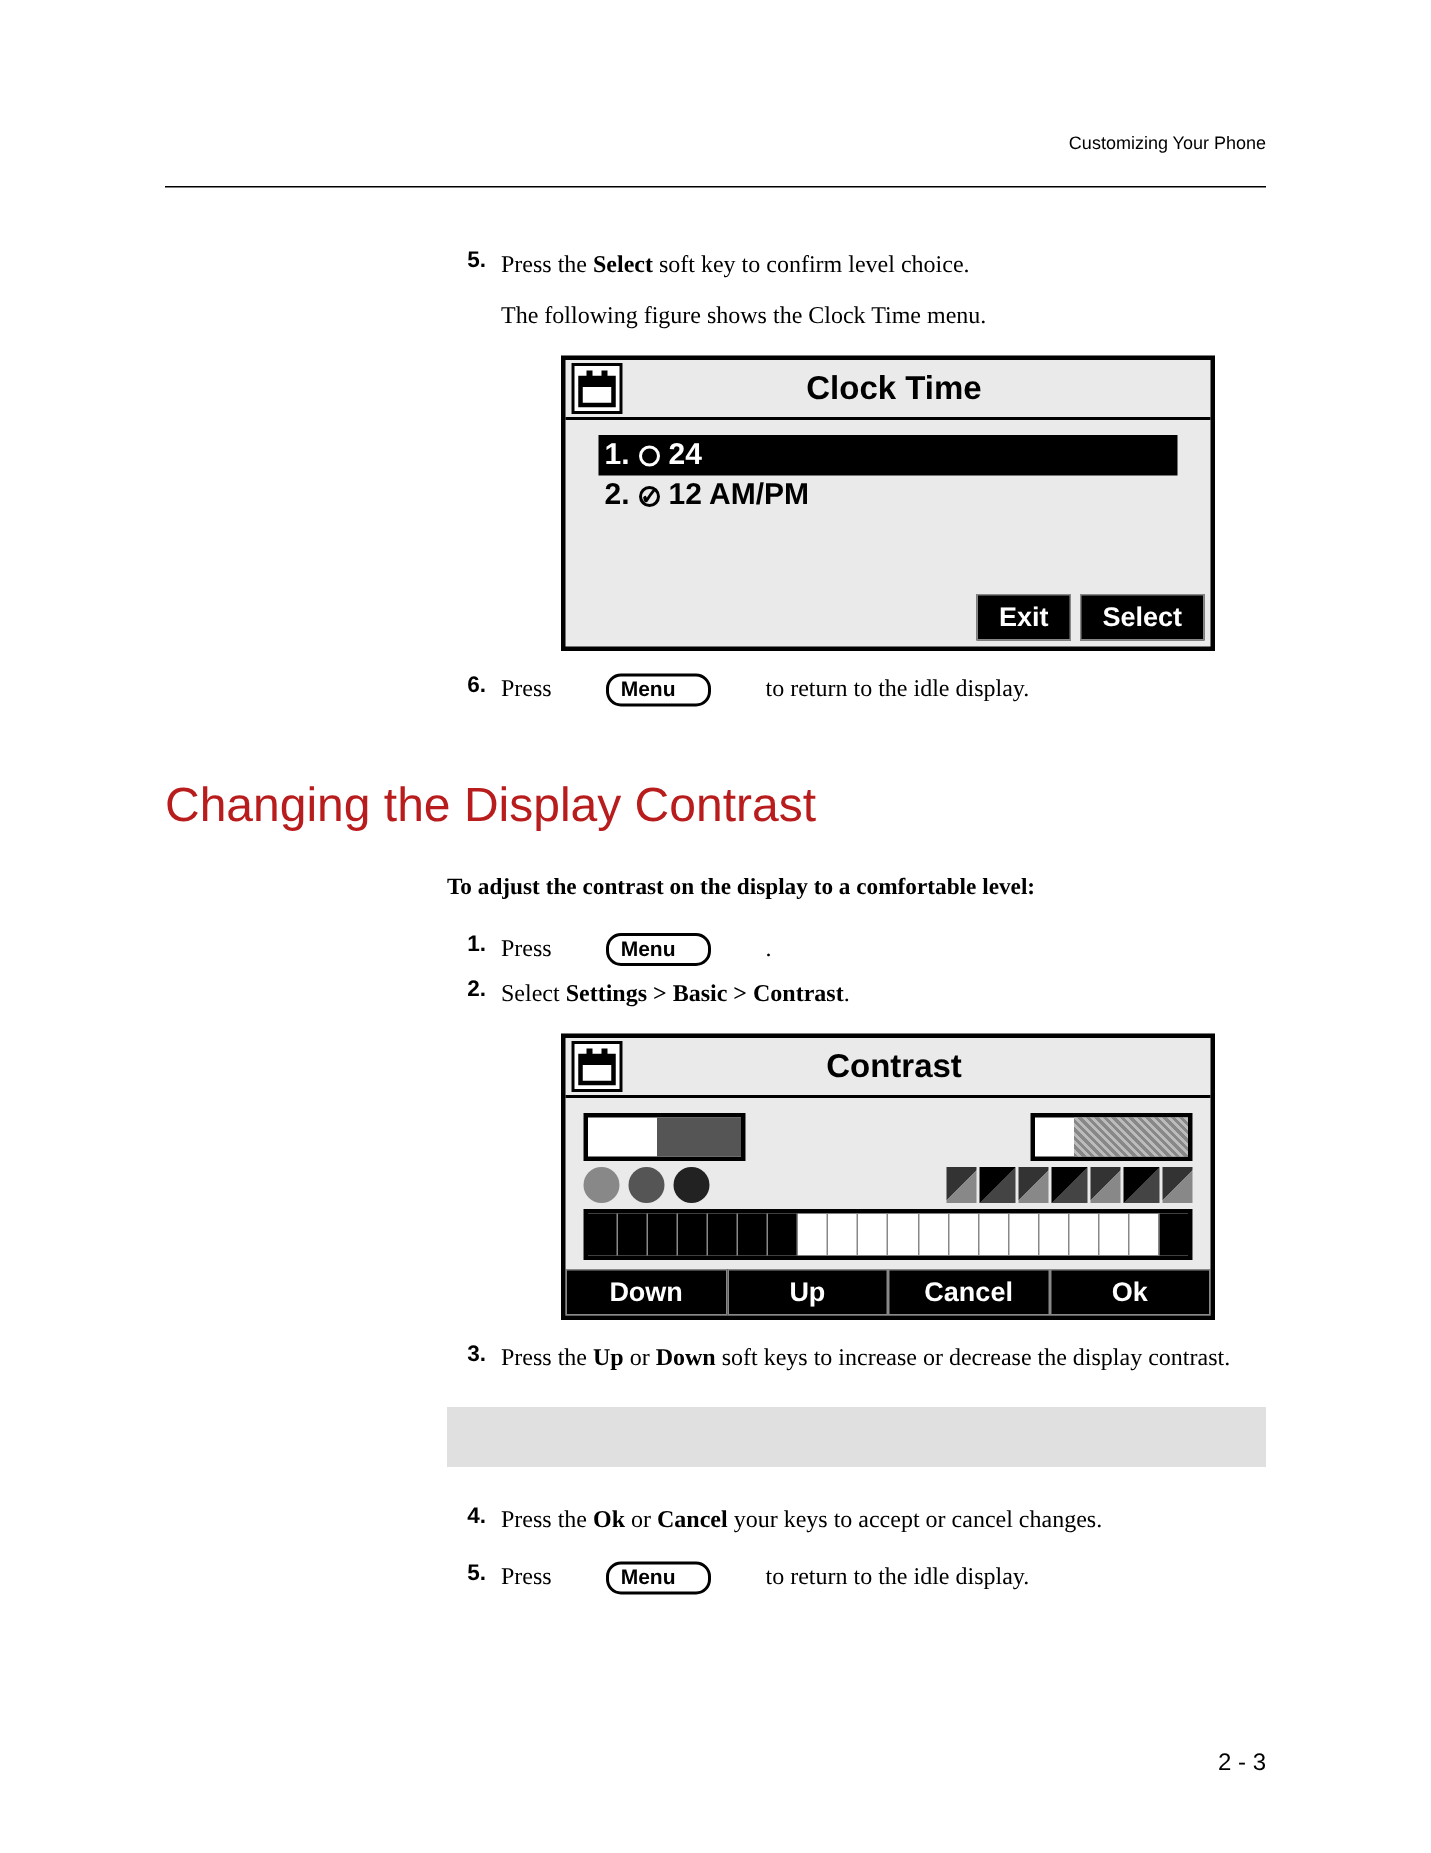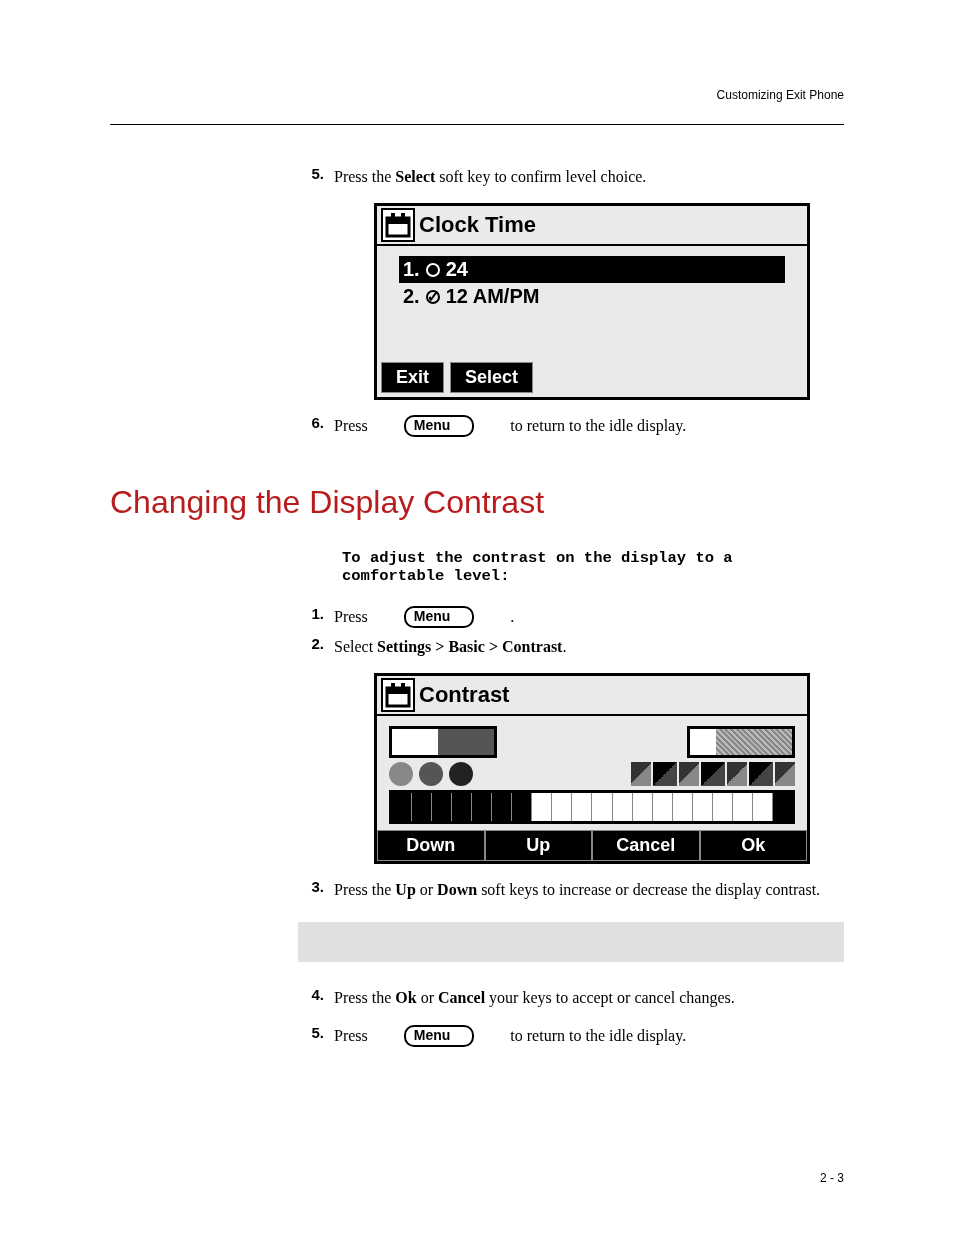--- a/index.html
+++ b/index.html
@@ -71,21 +71,21 @@
     width: 34px;
     height: 34px;
     border: 2px solid #000;
     margin: 2px 4px;
     position: relative;
     background: #fff;
   }
   .ps-icon svg { display:block; }
   .ps-title-text {
     flex: 1;
-    text-align: left;
+    text-align: center;
     font-family: "Arial Black", Arial, sans-serif;
     font-weight: 900;
     font-size: 22px;
     padding-right: 34px;
   }
   .ps-body {
     padding: 10px 22px 28px 22px;
     min-height: 112px;
   }
   .ps-row {
@@ -105,21 +105,21 @@
     width:14px;height:14px;border:2px solid currentColor;border-radius:50%;
     margin: 0 6px;
     position: relative;
   }
   .radio.checked::after{
     content:"✓"; position:absolute; left:-1px; top:-5px; font-size:16px; color:#000;
   }
   .radio.checked{ border-color:#000; }
   .ps-softkeys {
     display: flex;
-    justify-content: flex-start;
+    justify-content: flex-end;
     gap: 6px;
     padding: 4px;
   }
   .ps-softkeys.four { justify-content: stretch; gap:0; padding:0; }
   .sk {
     background: #000;
     color: #fff;
     font-family: Arial, sans-serif;
     font-weight: 700;
     font-size: 18px;
@@ -141,37 +141,36 @@
     margin: 0 16px;
   }
   h2.section {
     color: #b91c1c;
     font-family: "Segoe UI", "Helvetica Neue", Arial, sans-serif;
     font-weight: 500;
     font-size: 32px;
     margin: 46px 0 28px 0;
   }
   .lead-in {
-    font-family: Liberation Mono, monospace;
+    font-family: Liberation Serif, serif;
     font-weight: 700;
     font-size: 15.5px;
     margin-bottom: 20px;
-    margin-left: 44px;
   }
   .note-bar {
     background: #e0e0e0;
     height: 40px;
     margin: 20px 0 24px 0;
   }
   .page-num {
     position: absolute;
     bottom: 50px;
     right: 110px;
     font-family: "Segoe UI", Arial, sans-serif;
-    font-size: 12px;
+    font-size: 16px;
   }
   
   .contrast-body {
     padding: 10px 12px 6px 12px;
   }
   .contrast-row1 {
     display:flex; justify-content:space-between; align-items:center;
     margin-bottom:4px;
   }
   .cb-box {
@@ -191,30 +190,31 @@
   .bars .b { flex:1; border-right:1px solid #888; }
   .bars .b.on { background:#000; }
   .bars .b.end { border-right:none; }
   .inline-step {
     display:flex; align-items:center; gap:20px;
   }
 </style>
 </head>
 <body>
 
-<div class="running-head">Customizing Exit Phone</div>
+<div class="running-head">Customizing Your Phone</div>
 <div class="header-line"></div>
 
 <div class="content">
 
   <div class="indent-block">
     <div class="ol-step">
       <div class="num">5.</div>
       <div class="body">
         <span>Press the </span><b>Select</b><span> soft key to confirm level choice.</span>
+        <div class="para">The following figure shows the Clock Time menu.</div>
       </div>
     </div>
 
     <div class="figure">
       <div class="phone-screen">
         <div class="ps-title">
           <div class="ps-icon">
             <svg viewBox="0 0 30 30" width="30" height="30">
                 <rect x="4" y="8" width="22" height="18" fill="none" stroke="#000" stroke-width="3"></rect>
                 <rect x="4" y="8" width="22" height="6" fill="#000"></rect>

